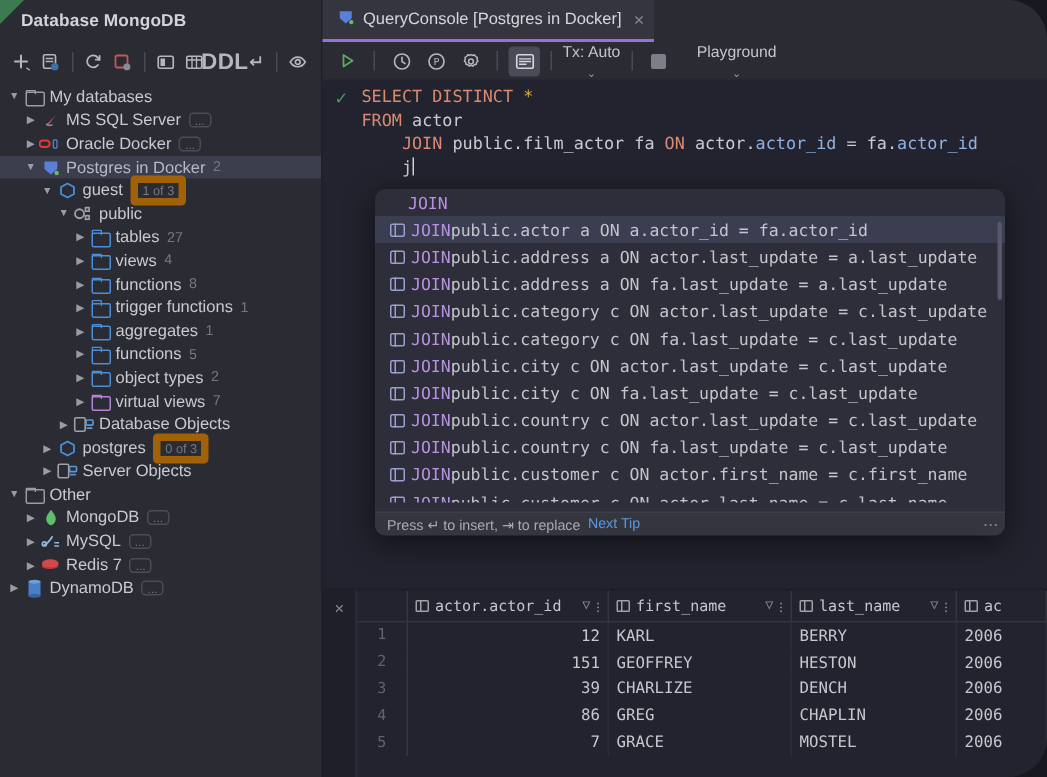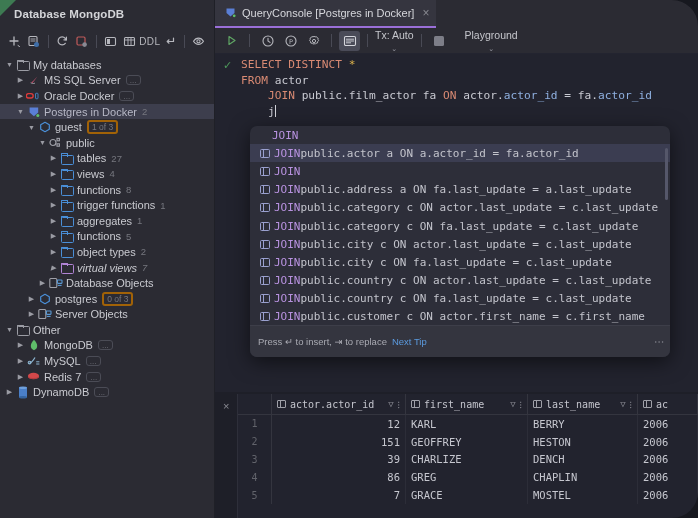--- a/index.html
+++ b/index.html
@@ -67,21 +67,21 @@
     width: 21px; height: 20px;
     display: flex; align-items: center; justify-content: center;
     border-radius: 3px;
     color: #b6b7bd;
   }
   .tb-sep {
     width: 1px; height: 13px;
     background: #494a55;
     margin: 0 4px;
   }
-  .ddl-txt { font-size: 10px; color: #b6b7bd; letter-spacing: .3px; }
+  .ddl-txt { font-size: 15px; color: #b6b7bd; letter-spacing: .3px; font-weight: bold; }
 
   
   .tree { padding-top: 2px; font-size: 11px; }
   .tree-row {
     height: 15.6px;
     display: flex; align-items: center;
     white-space: nowrap;
     color: #c7c8ce;
     position: relative;
   }
@@ -95,21 +95,21 @@
   .ico {
     width: 15px; flex: 0 0 15px;
     display: flex; align-items: center; justify-content: center;
     margin-right: 3px;
   }
   .t-label { color: #c9cad0; text-align: right; }
   .t-count { color: #76777f; font-size: 9.5px; margin-left: 5px; }
   .t-badge {
     margin-left: 5px; font-size: 8.5px;
     color: #76777f;
-    border: 2px solid #a16207;
+    border: 5px solid #a16207;
     border-radius: 3px;
     padding: 0 3px; line-height: 10px;
   }
   .t-dots {
     margin-left: 5px;
     border: 1px solid #4b4c56;
     border-radius: 3px;
     width: 15px; height: 10px;
     display: inline-flex; align-items: flex-end; justify-content: center;
     color: #76777f; font-size: 8px; line-height: 7px;
@@ -257,21 +257,21 @@
     width: 1.1px; background: #9aa0cf;
   }
   .ac-kw { color: #b892e0; }
   .ac-scroll {
     position: absolute; right: 2px; top: 22px;
     width: 3px; height: 52px;
     background: #55576a; border-radius: 2px;
   }
   .ac-foot {
     position: absolute; bottom: 0; left: 0; right: 0;
-    height: 32px;
+    height: 16px;
     background: #34353f;
     border-top: 1px solid #3d3e49;
     display: flex; align-items: center;
     padding: 4px 8px;
     font-size: 9.5px; color: #a9aab2;
     gap: 5px;
   }
   .ac-foot .link { color: #5b9ade; }
   .ac-foot .dots {
     margin-left: auto; color: #9a9ba3;
@@ -527,21 +527,21 @@
           <span class="t-count">5</span>
         </div>
         <div class="tree-row" style="padding-left: 48px;">
           <span class="chev">▶</span>
           <span class="ico">
             <span class="fld"></span>
           </span>
           <span class="t-label">object types</span>
           <span class="t-count">2</span>
         </div>
-        <div class="tree-row" style="padding-left: 48px; font-style: italic;">
+        <div class="tree-row" style="padding-left: 48px;">
           <span class="chev">▶</span>
           <span class="ico">
             <span class="fld purple"></span>
           </span>
           <span class="t-label">virtual views</span>
           <span class="t-count">7</span>
         </div>
         <div class="tree-row" style="padding-left: 37px;">
           <span class="chev">▶</span>
           <span class="ico">
@@ -707,20 +707,21 @@
                 <span class="tbl-ico"></span>
               </span>
               <span class="ac-kw">JOIN</span>
               <span> public.actor a ON a.actor_id = fa.actor_id</span>
             </div>
             <div class="ac-row">
               <span class="ac-ico">
                 <span class="tbl-ico"></span>
               </span>
               <span class="ac-kw">JOIN</span>
+              <span> public.address a ON actor.last_update = a.last_update</span>
             </div>
             <div class="ac-row">
               <span class="ac-ico">
                 <span class="tbl-ico"></span>
               </span>
               <span class="ac-kw">JOIN</span>
               <span> public.address a ON fa.last_update = a.last_update</span>
             </div>
             <div class="ac-row">
               <span class="ac-ico">

